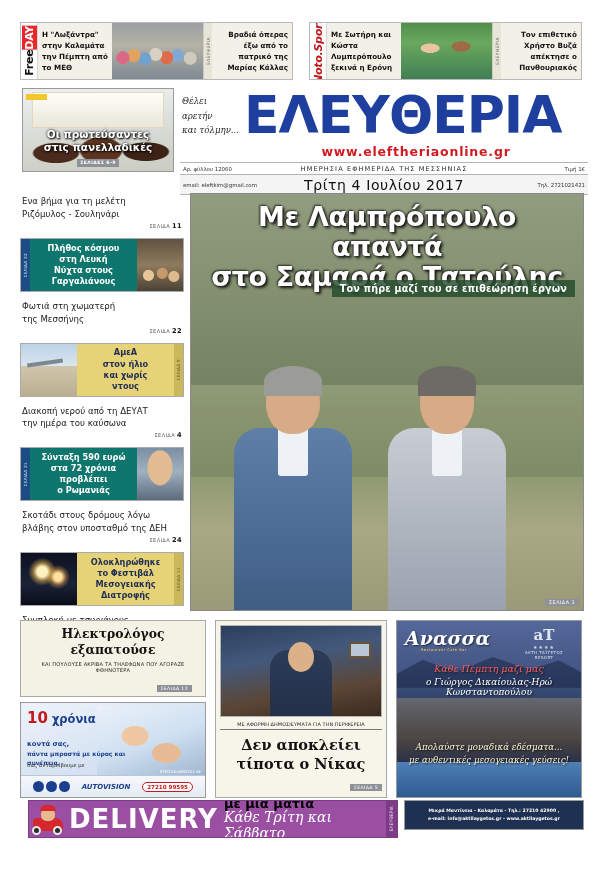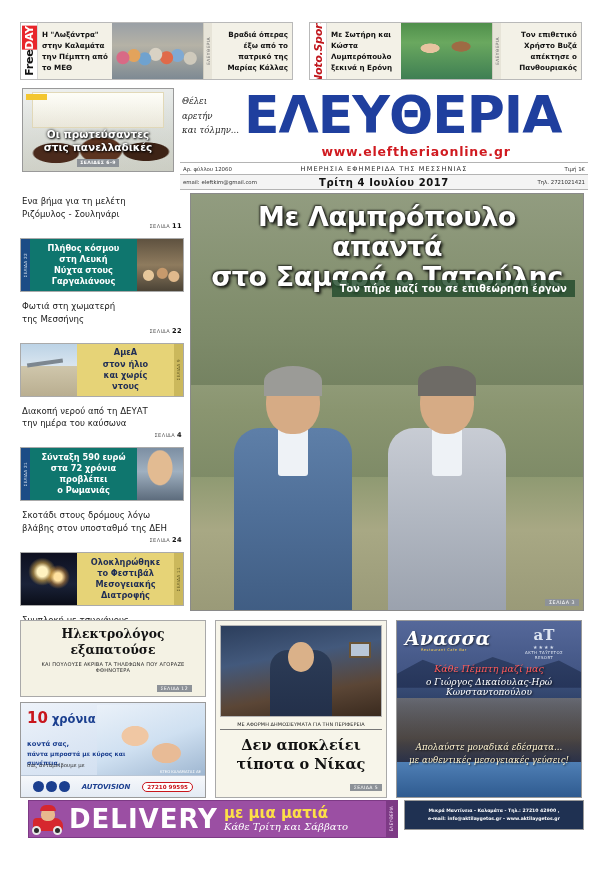--- a/index.html
+++ b/index.html
@@ -124,21 +124,21 @@
     text-align:center; color:#d01a20; font-weight:bold;
     font-size:12.5px; letter-spacing:0.8px;
   }
   .mast-info { position:absolute; left:180px; top:76px; width:408px; }
   .mast-row {
     display:flex; align-items:center; justify-content:space-between;
     border-top:1px solid #b4b4b4; padding:1.5px 3px; font-size:5.4px; color:#333;
   }
   .mast-row.second { border-bottom:1px solid #b4b4b4; background:#f4f4f4; }
   .mast-row .mid { flex:1 1 auto; text-align:center; letter-spacing:1.1px; font-size:6.6px; color:#2a2a2a; }
-  .mast-row.second .mid { font-weight:bold; font-size:10px; letter-spacing:0.6px; color:#111; }
+  .mast-row.second .mid { font-weight:normal; font-size:14px; letter-spacing:0.6px; color:#111; }
   .mast-row .left { width:90px; }
   .mast-row .right { width:90px; text-align:right; }
 
   
   .sidebar { position:absolute; left:20px; top:193px; width:164px; }
   .sb-text { font-size:8.6px; line-height:1.5; color:#1a1a1a; padding:2px 2px 0; }
   .sb-page {
     text-align:right; font-size:5px; color:#555; letter-spacing:0.4px;
     padding:1px 2px 5px;
   }
@@ -444,23 +444,23 @@
   }
   .delivery .scooter .cap {
     position:absolute; left:11px; bottom:26px; width:16px; height:6px;
     border-radius:6px 6px 0 0; background:#d6272e;
   }
   .delivery .word {
     font-size:26px; font-weight:bold; color:#ffffff;
     letter-spacing:1px; font-family:"DejaVu Sans","Liberation Sans",sans-serif;
   }
   .delivery .tagcol { margin-left:6px; display:flex; flex-direction:column; }
-  .delivery .tag1 { font-size:15px; font-weight:bold; color:#fde047; line-height:1.05; }
+  .delivery .tag1 { font-size:13px; font-weight:bold; color:#000000; line-height:1.05; }
   .delivery .tag2 {
-    font-size:10px; color:#ffffff; font-style:italic;
+    font-size:14px; color:#ffffff; font-style:italic;
     font-family:"DejaVu Serif","Liberation Serif",serif; line-height:1.1;
   }
   .delivery .endtab {
     margin-left:auto; flex:0 0 11px; height:100%;
     background:#7d3a85; display:flex; align-items:center; justify-content:center;
   }
   .delivery .endtab span {
     writing-mode:vertical-rl; transform:rotate(180deg);
     font-size:4.6px; color:#f1d7f5; white-space:nowrap;
   }

